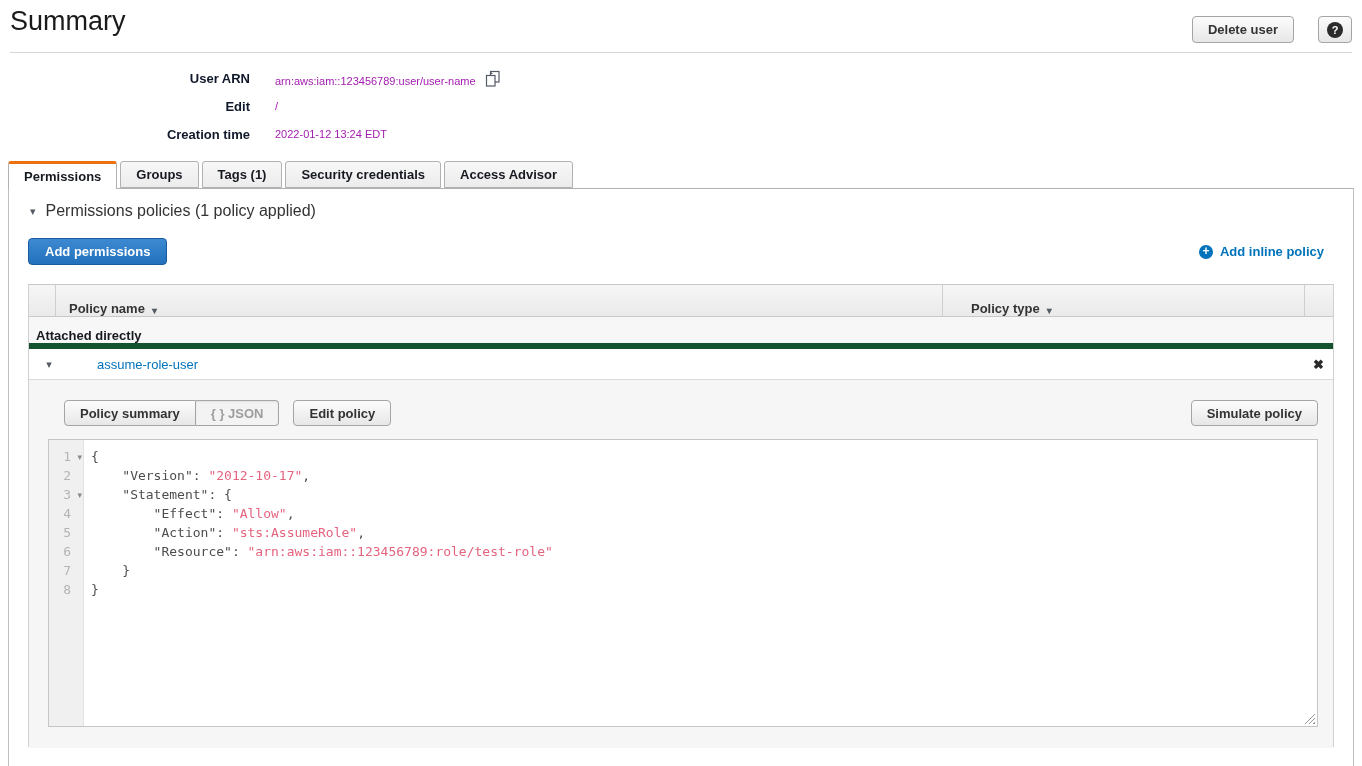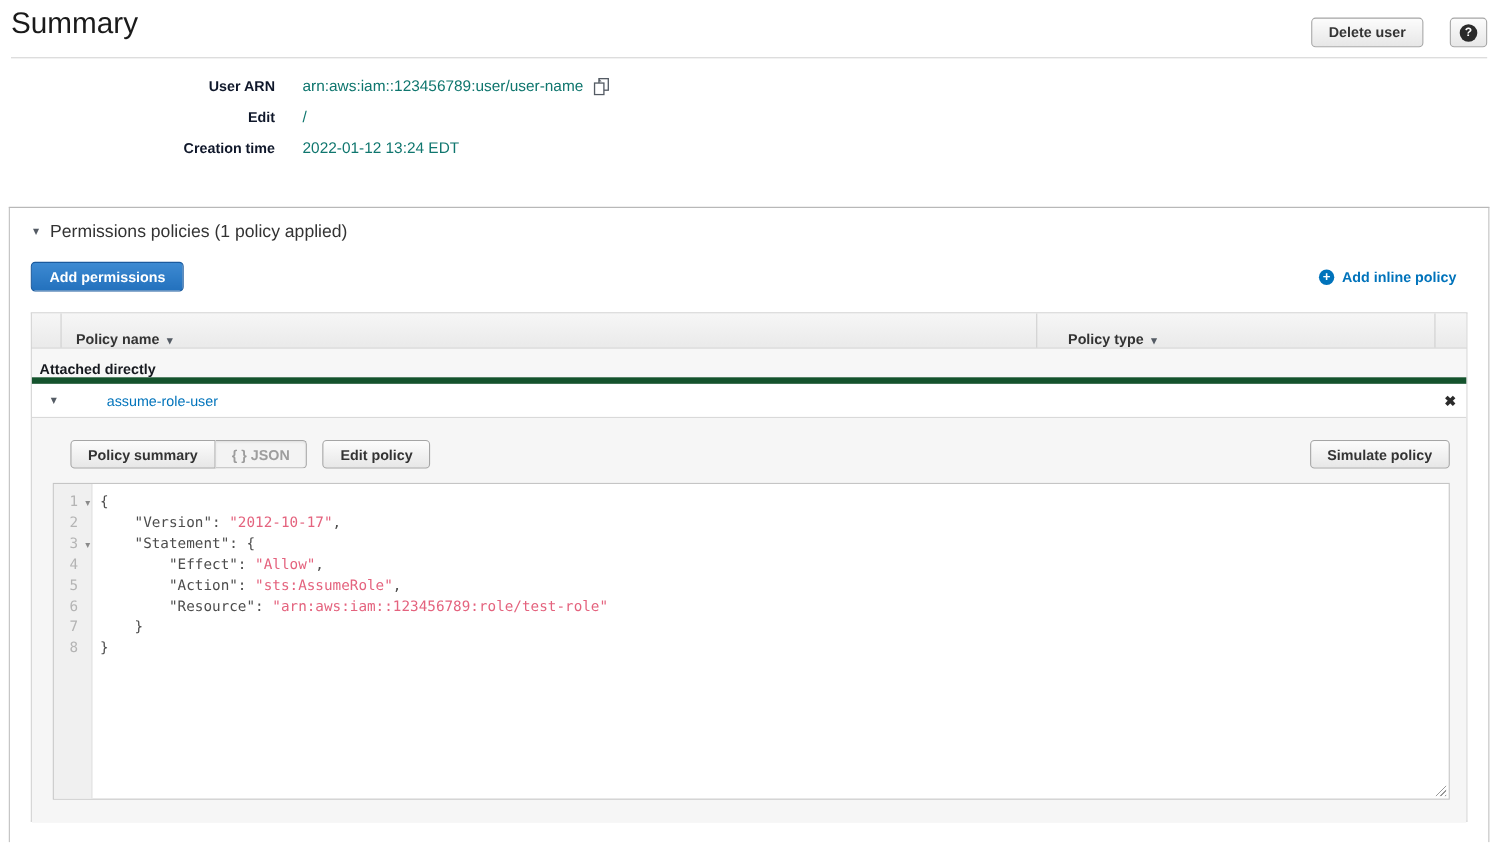--- a/index.html
+++ b/index.html
@@ -15,21 +15,21 @@
          font-size:13px; font-weight:700; color:#333; cursor:pointer; white-space:nowrap; }
   .btn-help { padding:0 8px; }
   .q-circle { width:16px; height:16px; border-radius:50%; background:#2b2b2b; color:#fff;
               font-size:11px; font-weight:700; display:flex; align-items:center; justify-content:center; }
   .header-divider { position:absolute; left:10px; right:10px; top:52px; border-top:1px solid #d5d5d5; }
 
   
   .details { position:absolute; left:0; top:64px; }
   .detail-row { display:flex; align-items:center; height:28px; }
   .detail-label { width:250px; text-align:right; font-size:13px; font-weight:700; color:#0f172a; }
-  .detail-value { margin-left:25px; font-size:14px; color:#0f766e; display:flex; align-items:center; }
+  .detail-value { margin-left:25px; font-size:11px; color:#a21caf; display:flex; align-items:flex-end; }
   .copy-icon { margin-left:9px; cursor:pointer; display:inline-flex; }
 
   
   .tabs { position:absolute; left:8px; top:161px; display:flex; align-items:flex-start; z-index:3; }
   .tab { height:27px; padding:0 15px; margin-right:3px; display:flex; align-items:center;
          font-size:13px; font-weight:700; color:#16191f; cursor:pointer;
          background:linear-gradient(#f7f7f7,#ececec); border:1px solid #b1b1b1; border-radius:3px 3px 0 0; }
   .tab.active { height:28px; background:#fff; border-top:3px solid #ec7211; border-bottom:none; }
 
   
@@ -126,20 +126,27 @@
     <div class="detail-row">
       <div class="detail-label">Edit</div>
       <div class="detail-value">/</div>
     </div>
     <div class="detail-row">
       <div class="detail-label">Creation time</div>
       <div class="detail-value">2022-01-12 13:24 EDT</div>
     </div>
   </div>
 
+  <div class="tabs">
+    <div class="tab active">Permissions</div>
+    <div class="tab">Groups</div>
+    <div class="tab">Tags (1)</div>
+    <div class="tab">Security credentials</div>
+    <div class="tab">Access Advisor</div>
+  </div>
 
   <div class="panel">
 
     <div class="section-header">
       <span class="caret">▾</span>
       <span>Permissions policies (1 policy applied)</span>
     </div>
 
     <button class="btn-primary">Add permissions</button>
 

